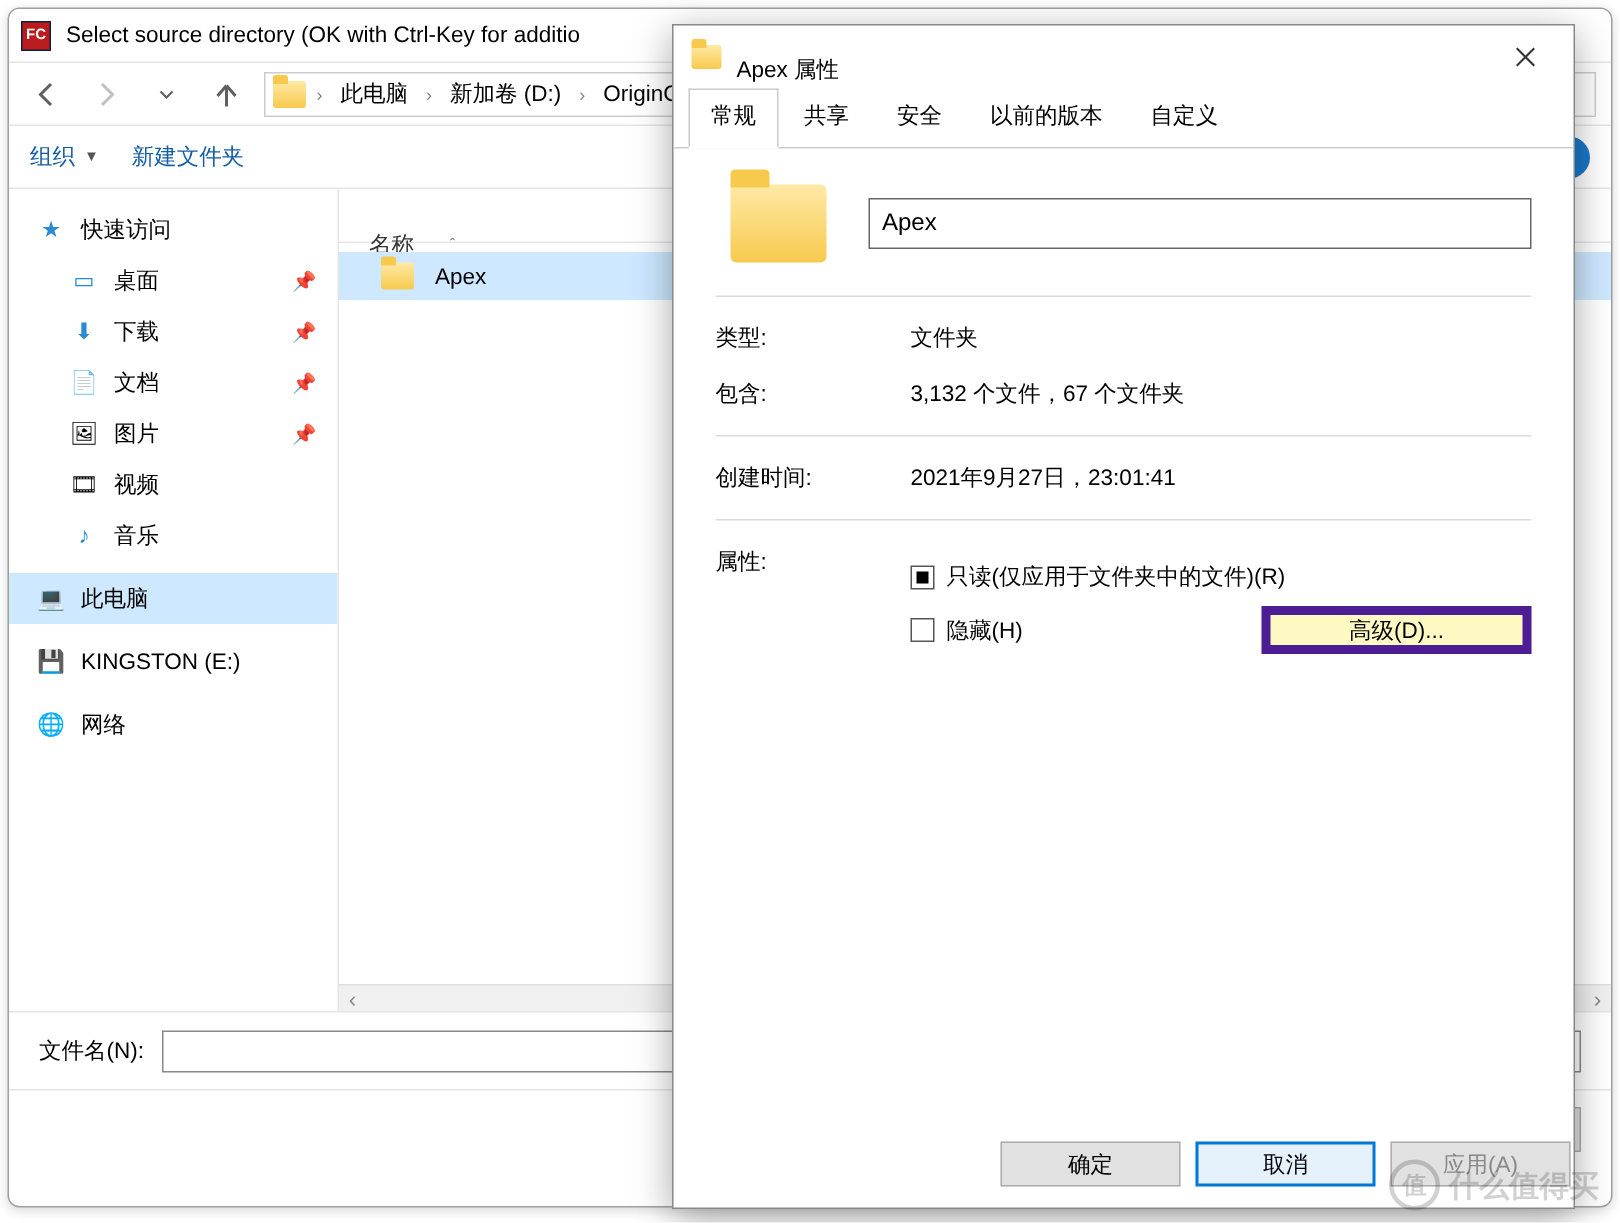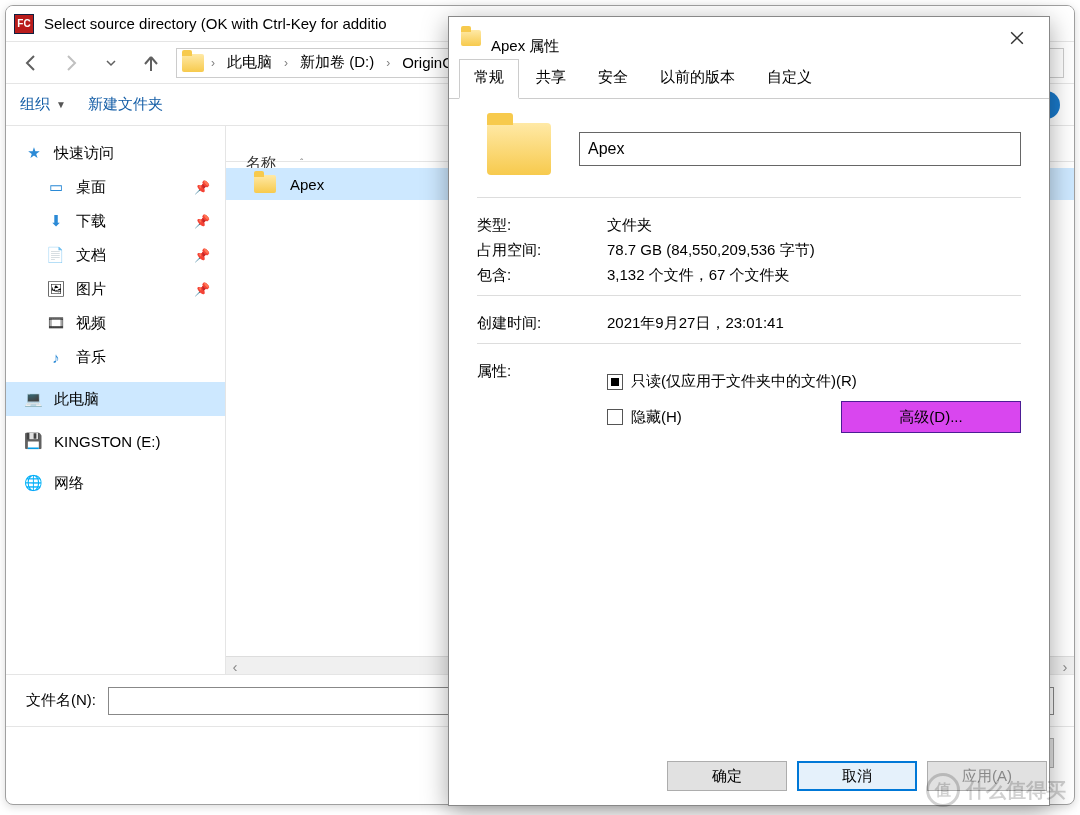--- a/index.html
+++ b/index.html
@@ -64,28 +64,28 @@
 .props-title .close-x { width: 40px; height: 30px; display:flex; align-items:center; justify-content:center; color:#333; }
 .tabs { display: flex; padding: 0 10px; border-bottom: 1px solid #ccc; gap: 2px; }
 .tab { padding: 8px 14px 10px; color: #000; border: 1px solid transparent; border-bottom: none; margin-bottom: -1px; }
 .tab.active { border-color: #ccc; background: #fff; border-bottom: 2px solid #fff; }
 .props-body { padding: 24px 28px; }
 .head-row { display: flex; align-items: center; gap: 28px; margin-bottom: 22px; }
 .big-folder { width: 64px; height: 52px; background: linear-gradient(#ffe9a6,#f7ca4d); border-radius: 4px; position:relative; margin-left:10px;}
 .big-folder::before { content:""; position:absolute; left:0; top:-10px; width:26px; height:12px; background:#f7ca4d; border-radius:3px 3px 0 0; }
 .name-input { flex: 1; height: 34px; border: 1px solid #666; padding: 4px 8px; font-size: 16px; }
 hr.sep { border: none; border-top: 1px solid #ddd; margin: 10px 0 18px; }
-.kv { display: flex; margin: 6px 0; }
+.kv { display: flex; margin: 18px 0; }
 .kv .k { width: 130px; }
 .kv .v { flex: 1; }
 .attr-row { display: flex; align-items: center; gap: 8px; margin: 10px 0; }
 .chk { width: 16px; height: 16px; border: 1px solid #555; display:inline-flex; align-items:center; justify-content:center; font-size:12px; }
 .chk.ind { background:#fff; }
 .chk.ind::after { content:""; width:8px; height:8px; background:#000; }
-.adv-btn { margin-left: auto; min-width: 180px; height: 32px; border: 1px solid #4c1d95; background: #d946ef; display:flex; align-items:center; justify-content:center; }
+.adv-btn { margin-left: auto; min-width: 180px; height: 32px; border: 6px solid #4c1d95; background: #fef9c3; display:flex; align-items:center; justify-content:center; }
 .props-footer { position: absolute; bottom: 14px; right: 2px; display: flex; gap: 10px; }
 .props-footer .btn { min-width: 120px; }
 .props-footer .btn.disabled { color: #888; }
 
 
 .watermark { position: absolute; right: 14px; bottom: 8px; color: rgba(0,0,0,.18); font-size: 20px; display:flex; align-items:center; gap:6px; font-weight:bold;}
 .watermark .circ { width:34px;height:34px;border:3px solid rgba(0,0,0,.18);border-radius:50%;display:flex;align-items:center;justify-content:center;font-size:16px; }
 
 svg { display:block; }
 </style>
@@ -247,24 +247,20 @@
     <div class="head-row">
       <div class="big-folder"></div>
       <input class="name-input" value="Apex" style="">
     </div>
     <hr class="sep">
     <div class="kv">
         <div class="k">类型:</div>
         <div class="v">文件夹</div>
       </div>
     <div class="kv">
-        <div class="k">占用空间:</div>
-        <div class="v">78.7 GB (84,550,209,536 字节)</div>
-      </div>
-    <div class="kv">
         <div class="k">包含:</div>
         <div class="v">3,132 个文件，67 个文件夹</div>
       </div>
     <hr class="sep">
     <div class="kv">
         <div class="k">创建时间:</div>
         <div class="v">2021年9月27日，23:01:41</div>
       </div>
     <hr class="sep">
     <div class="kv">

